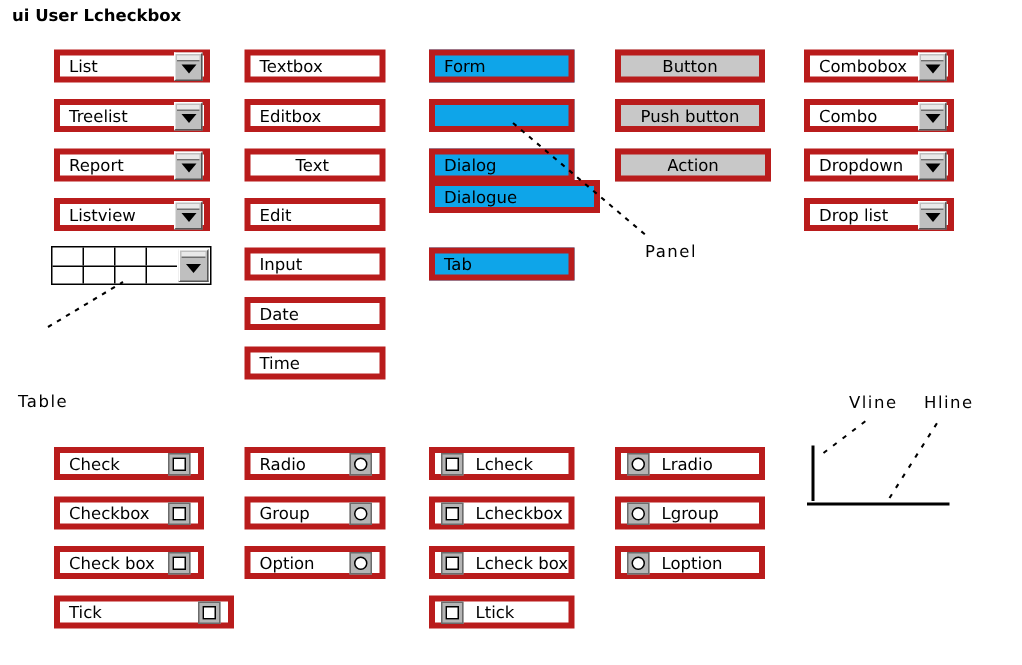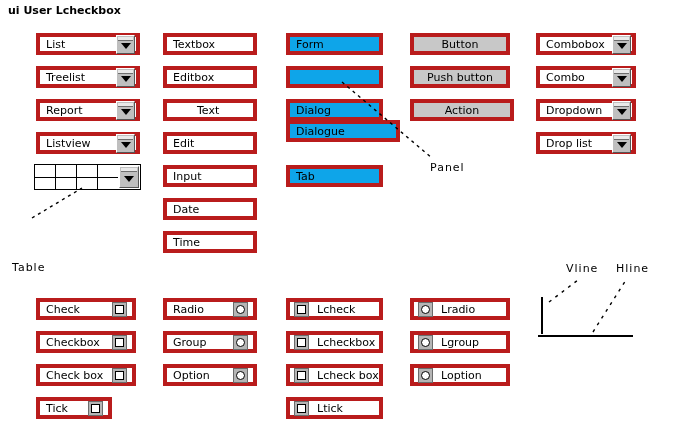--- a/index.html
+++ b/index.html
@@ -239,21 +239,21 @@
     <span class="chk box-right">
       <i></i>
     </span>
   </div>
 <div class="w" style="left:36px;top:364px;width:100px;">
     <span class="lab">Check box</span>
     <span class="chk box-right">
       <i></i>
     </span>
   </div>
-<div class="w" style="left:36px;top:397px;width:76px;align-items:center;">
+<div class="w" style="left:36px;top:397px;width:120px;align-items:center;">
     <span class="lab">Tick</span>
     <span class="chk box-right">
       <i></i>
     </span>
   </div>
 
 <div class="w" style="left:163px;top:298px;width:94px;">
     <span class="lab">Radio</span>
     <span class="chk rad box-right">
       <i></i>

